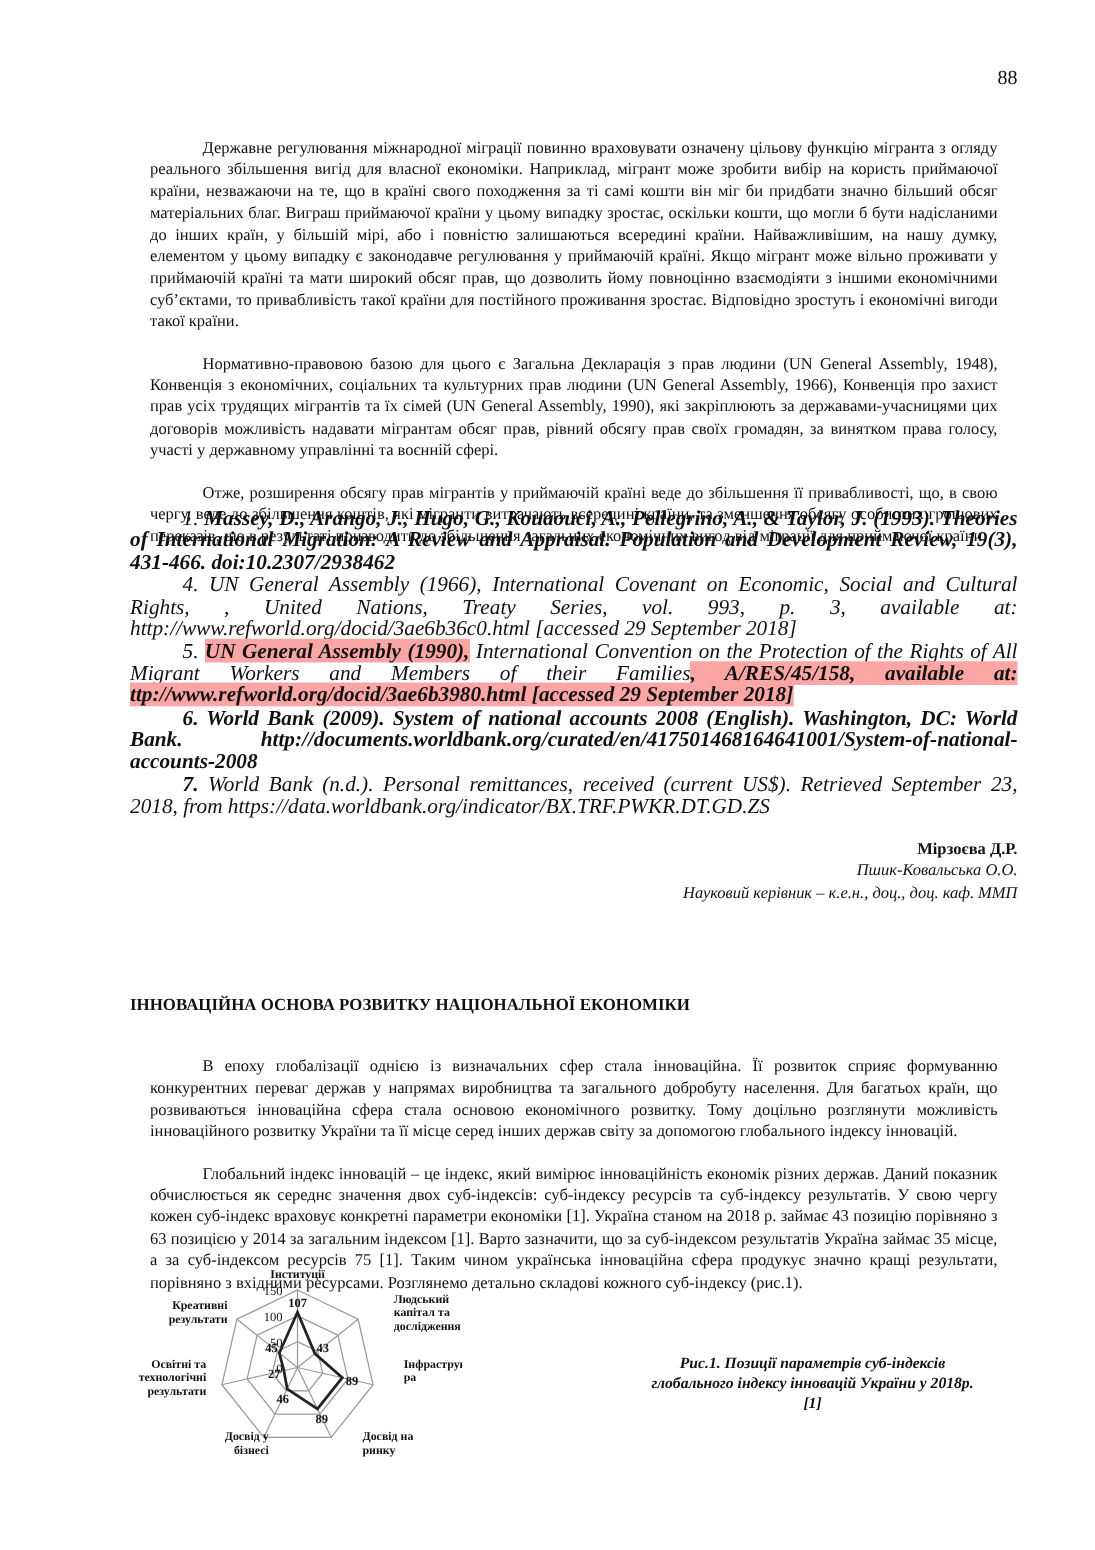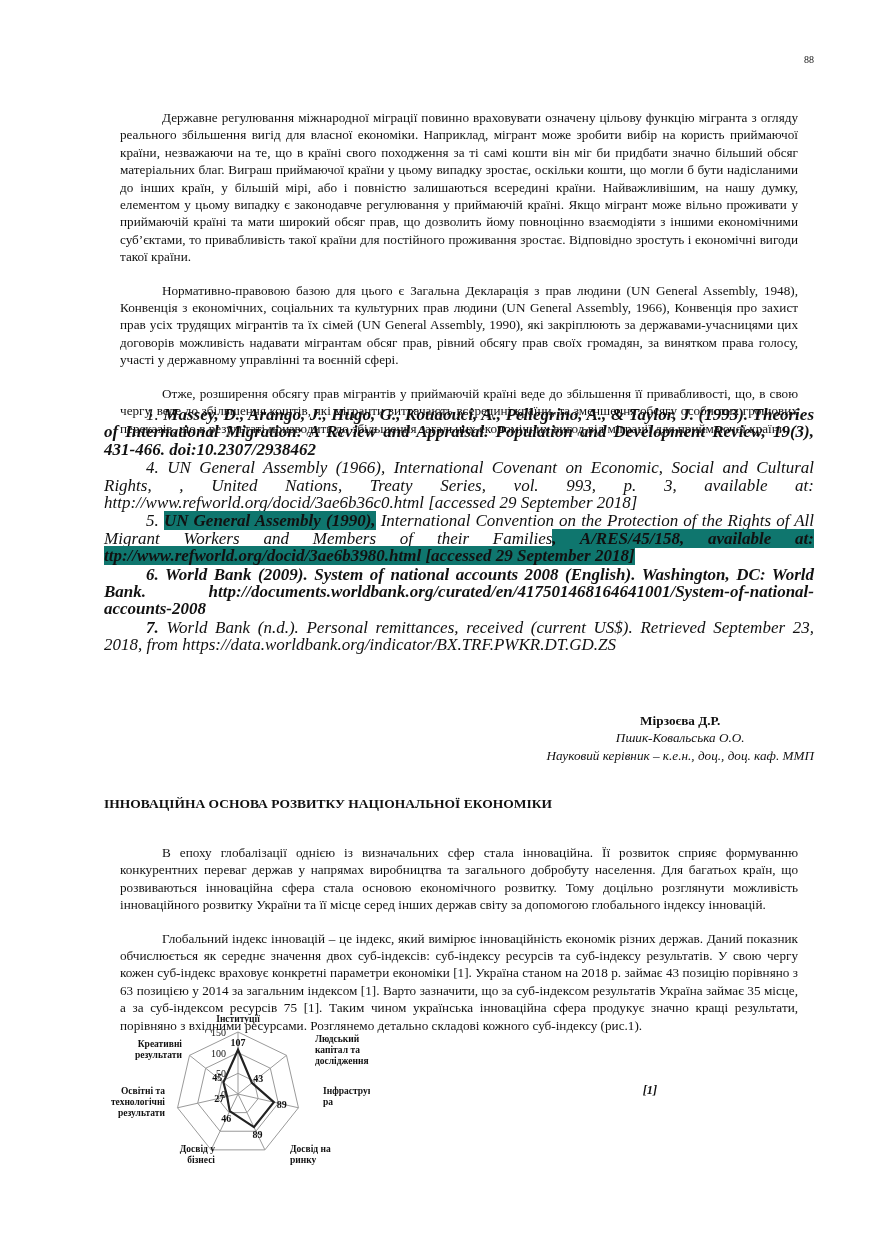--- a/index.html
+++ b/index.html
@@ -1,25 +1,25 @@
 <!DOCTYPE html>
 <html><head>
 <meta charset="utf-8">
 <style>
   html, body { margin: 0; padding: 0; background: #ffffff; }
   body { width: 876px; height: 1240px; position: relative; overflow: hidden;
          font-family: "Liberation Serif", serif; color: #111; }
-  .page-number { position: absolute; top: 54px; right: 62px; font-size: 10px; }
+  .page-number { position: absolute; top: 54px; right: 62px; font-size: 16px; }
   .body-text { position: absolute; left: 104px; width: 710px; font-size: 13.2px; line-height: 17.4px; text-align: justify; }
   .body-text p { margin: 16px; text-indent: 42px; }
   .refs { position: absolute; left: 104px; width: 710px; font-size: 17px; line-height: 17.4px; text-align: justify; font-style: italic; }
   .refs p { margin: 0 0 1px 0; text-indent: 42px; }
   .b { font-weight: bold; }
-  .hl { background: #0f766e; }
-  .author { position: absolute; right: 62px; top: 712px; text-align: center; font-size: 13.2px; line-height: 17.4px; }
+  .hl { background: #fca5a5; }
+  .author { position: absolute; right: 62px; top: 670px; text-align: right; font-size: 13.2px; line-height: 17.4px; }
   .author .name, .author .group { font-weight: bold; }
   .author .sup { font-style: italic; }
   .title { position: absolute; left: 104px; width: 710px; top: 796px; font-weight: bold; font-size: 13.5px; }
   .chart { position: absolute; left: 110px; top: 1012px; width: 260px; height: 160px; }
   .caption { position: absolute; left: 492px; width: 316px; top: 1082px; text-align: center; font-style: italic; font-weight: bold; font-size: 12.5px; line-height: 16px; }
   svg text { font-family: "Liberation Serif", serif; }
 </style>
 </head>
 <body>
 
@@ -88,14 +88,16 @@
       <text x="105" y="151" font-size="9.5" font-weight="bold" text-anchor="end" fill="#111">бізнесі</text>
       <text x="55" y="82" font-size="9.5" font-weight="bold" text-anchor="end" fill="#111">Освітні та</text>
       <text x="55" y="93" font-size="9.5" font-weight="bold" text-anchor="end" fill="#111">технологічні</text>
       <text x="55" y="104" font-size="9.5" font-weight="bold" text-anchor="end" fill="#111">результати</text>
       <text x="72" y="35" font-size="9.5" font-weight="bold" text-anchor="end" fill="#111">Креативні</text>
       <text x="72" y="46" font-size="9.5" font-weight="bold" text-anchor="end" fill="#111">результати</text>
     </svg>
 </div>
 
 <div class="caption">
+  <div>Рис.1. Позиції параметрів суб-індексів</div>
+  <div>глобального індексу інновацій України у 2018р.</div>
   <div>[1]</div>
 </div>
 
 </body></html>

